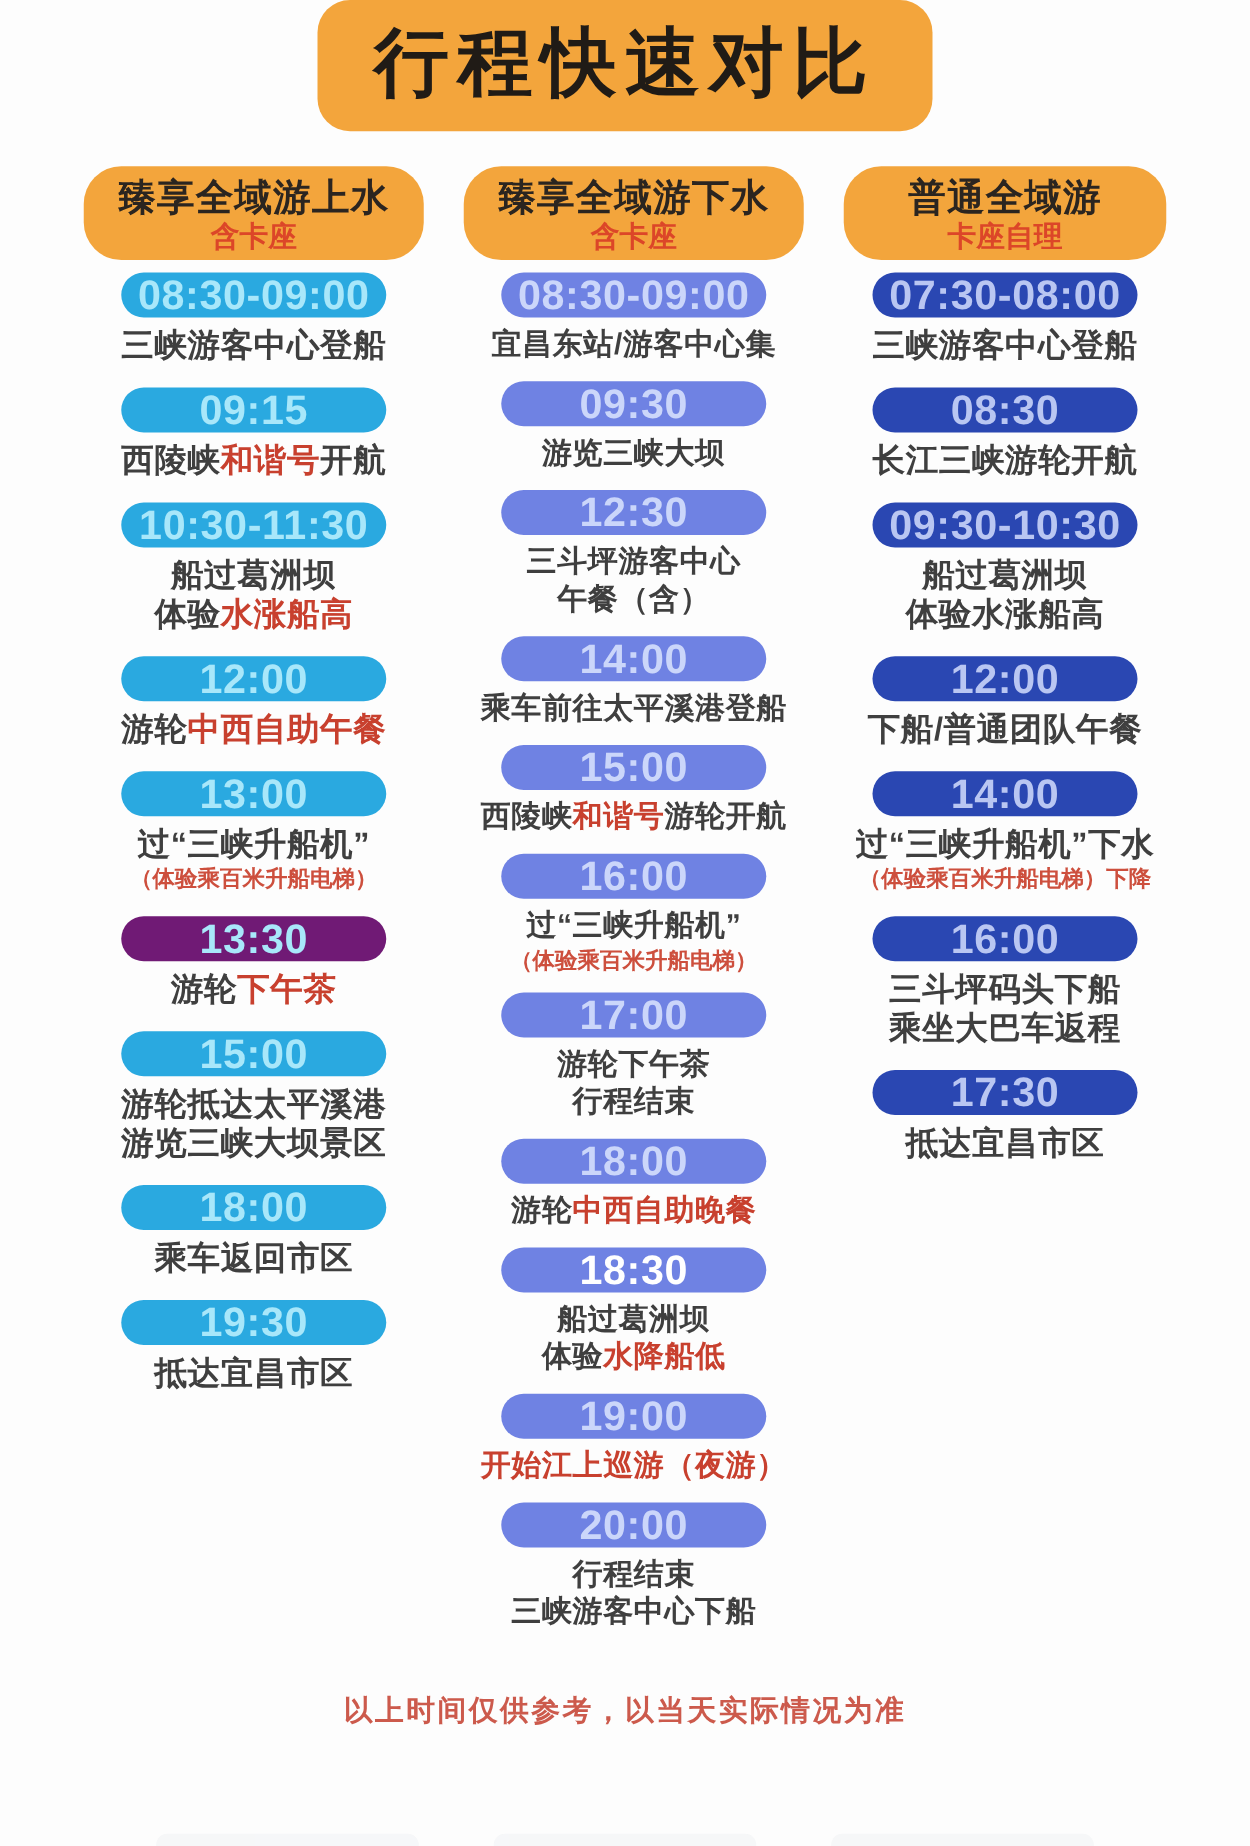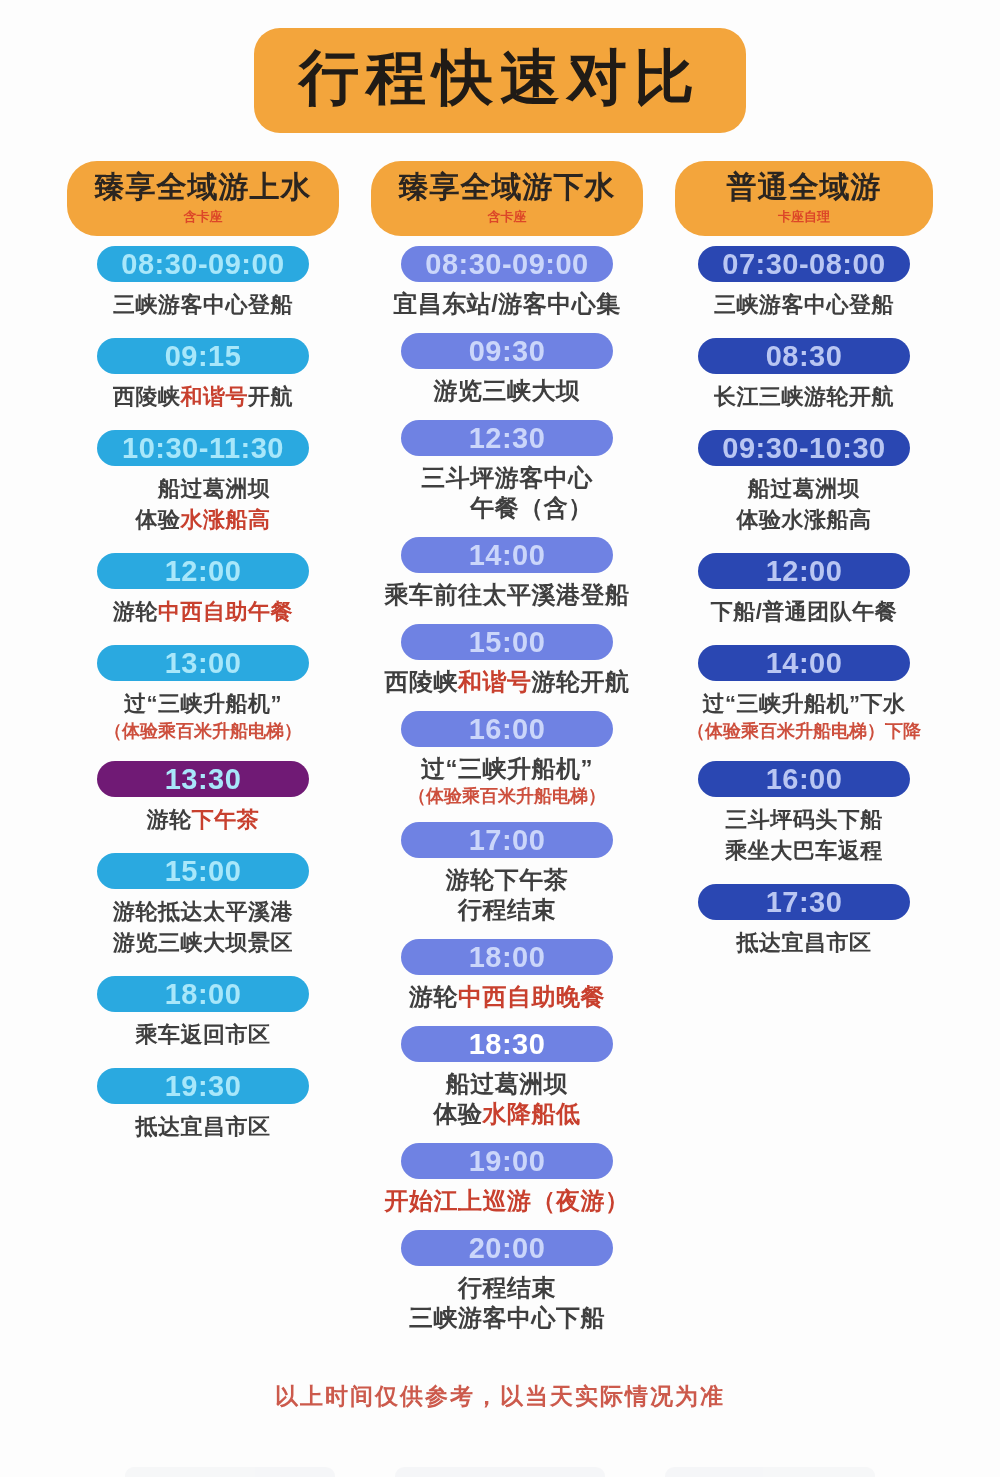--- a/index.html
+++ b/index.html
@@ -3,21 +3,21 @@
 <meta charset="utf-8">
 <style>
   html,body{margin:0;padding:0;}
   body{
     width:1000px;height:1477px;
     background:#fdfdfd;
     font-family:"Liberation Sans","DejaVu Sans",sans-serif;
     overflow:hidden;
     position:relative;
   }
-  .page{width:1000px;height:1477px;position:relative;padding-top:28px;box-sizing:border-box;}
+  .page{width:1000px;height:1477px;position:relative;box-sizing:border-box;}
 
   
   .title-badge{
     width:492px;margin:0 auto 28px auto;
     background:#F3A53C;
     border-radius:26px;
     text-align:center;
     padding:10px 0 14px 0;
     box-sizing:border-box;
   }
@@ -34,38 +34,38 @@
   .col-2{width:258px;}
 
   .col-header{
     background:#F3A53C;
     border-radius:30px;
     text-align:center;
     padding:8px 4px 7px 4px;
     margin-bottom:10px;
   }
   .col-title{font-size:30px;font-weight:800;color:#2b2520;line-height:36px;letter-spacing:1px;}
-  .col-sub{font-size:13px;font-weight:700;color:#DC4628;line-height:24px;}
+  .col-sub{font-size:23px;font-weight:700;color:#DC4628;line-height:24px;}
 
   .item{margin-bottom:18px;text-align:center;}
   .col-1 .item{margin-bottom:14px;}
 
   .pill{
     width:212px;height:36px;
     margin:0 auto 7px auto;
     border-radius:18px;
-    font-size:29px;font-weight:600;
+    font-size:33px;font-weight:600;
     line-height:36px;text-align:center;
     letter-spacing:0.5px;
   }
 
   .lines{display:inline-block;text-align:center;}
-  .lines.left{text-align:right;}
+  .lines.left{text-align:center;}
   .line{
-    font-size:22px;font-weight:600;color:#3f3f3f;line-height:31px;
+    font-size:26px;font-weight:600;color:#3f3f3f;line-height:31px;
     letter-spacing:0.5px;
   }
   .col-1 .line{font-size:24px;line-height:30px;}
   .seg-red{color:#C8402E;}
   .note{
     font-size:18px;font-weight:600;color:#CD4F3D;line-height:23px;margin-top:1px;
   }
 
   .footer{
     margin-top:34px;

